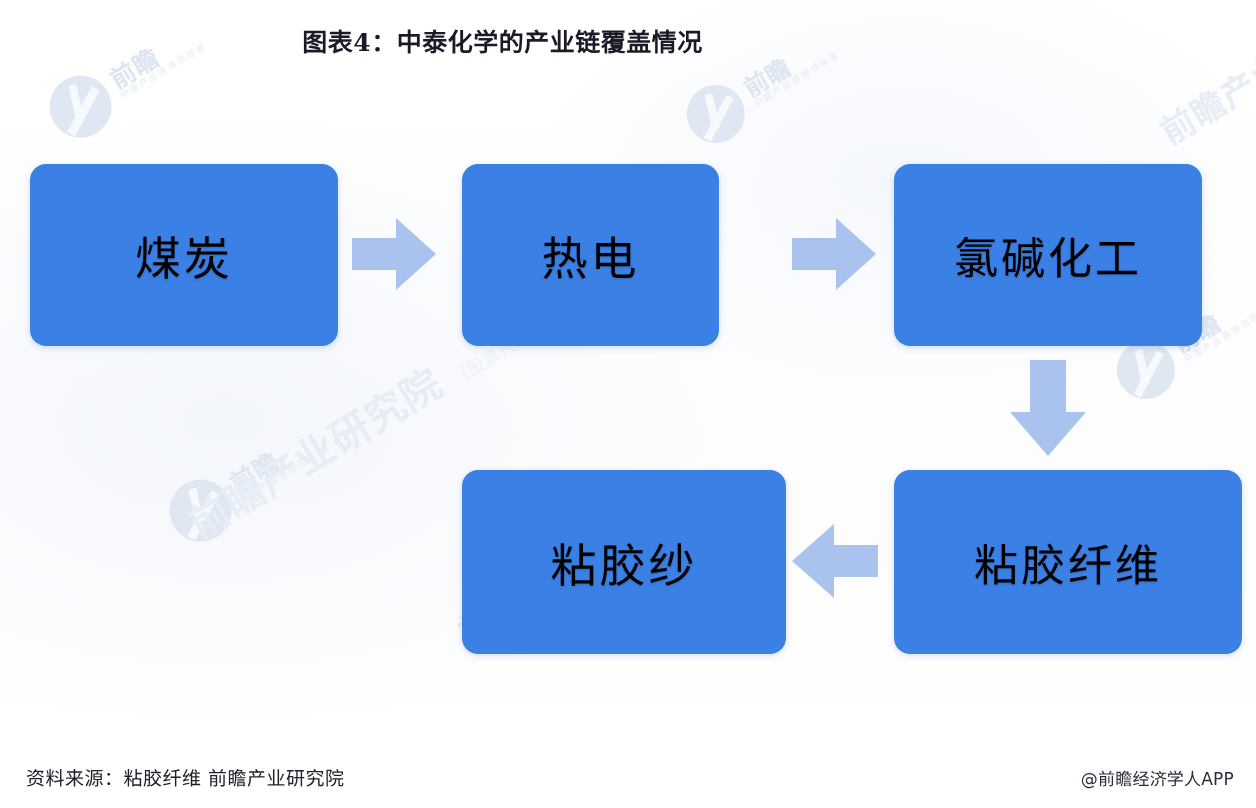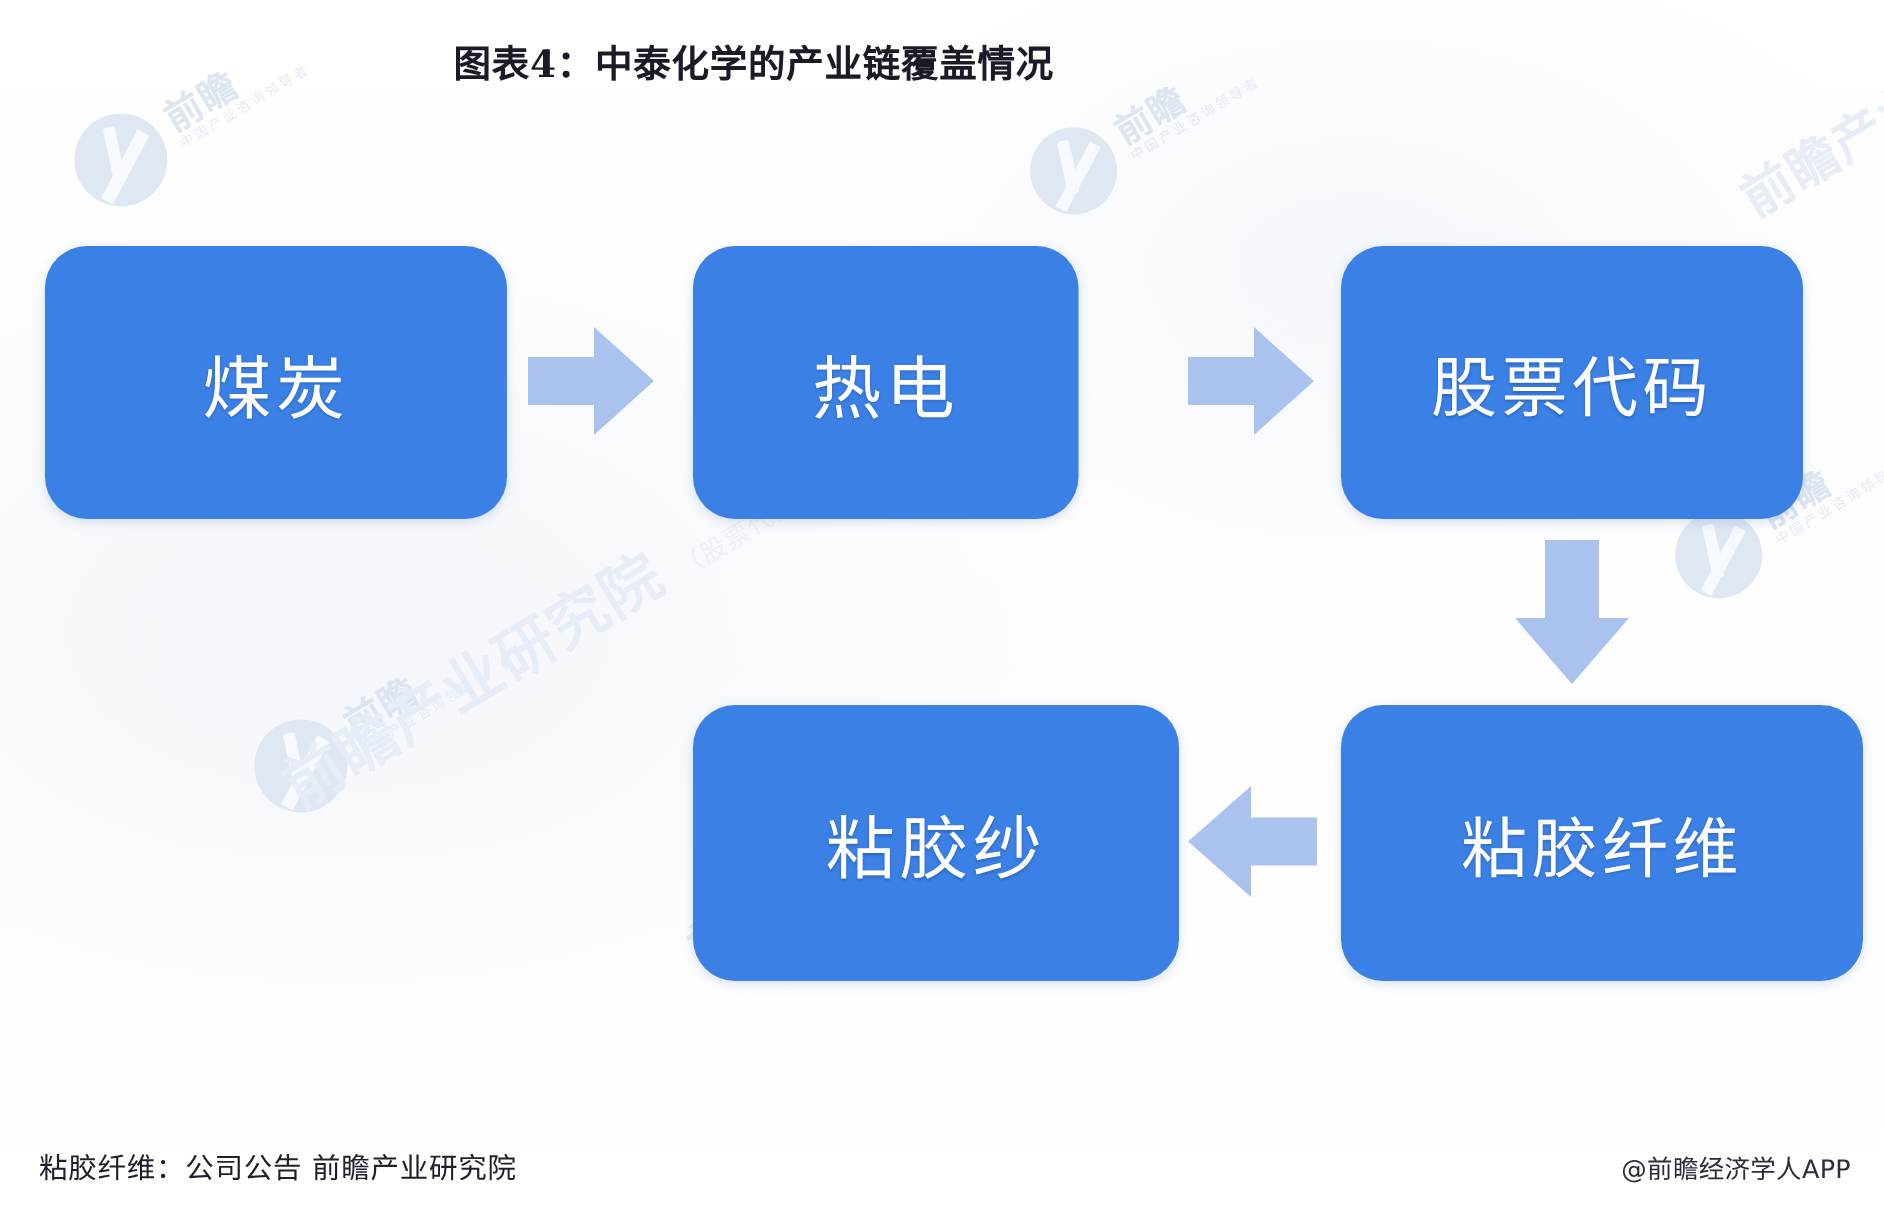--- a/index.html
+++ b/index.html
@@ -119,25 +119,25 @@
     color: #1b1b28;
     letter-spacing: 0.5px;
     white-space: nowrap;
   }
 
   
   .node {
     position: absolute;
     box-sizing: border-box;
     background: #3b80e4;
-    border-radius: 28px;
+    border-radius: 16px;
     display: flex;
     align-items: center;
     justify-content: center;
-    color: #ffffff;
+    color: #000000;
     font-family: "DejaVu Serif", "Liberation Serif", serif;
     letter-spacing: 3px;
     text-shadow: 0 1px 2px rgba(12, 48, 110, 0.30);
     box-shadow: 0 2px 7px rgba(40, 90, 170, 0.18);
   }
   .node-coal      { left: 30px;  top: 164px; width: 308px; height: 182px; font-size: 46px; }
   .node-thermal   { left: 462px; top: 164px; width: 257px; height: 182px; font-size: 46px; }
   .node-chlor     { left: 894px; top: 164px; width: 308px; height: 182px; font-size: 44px; }
   .node-yarn      { left: 462px; top: 470px; width: 324px; height: 184px; font-size: 46px; }
   .node-fiber     { left: 894px; top: 470px; width: 348px; height: 184px; font-size: 44px; }
@@ -234,21 +234,21 @@
 
   <div class="node node-coal">
     <span>煤炭</span>
   </div>
 
   <div class="node node-thermal">
     <span>热电</span>
   </div>
 
   <div class="node node-chlor">
-    <span>股票代码</span>
+    <span>氯碱化工</span>
   </div>
 
   <div class="node node-yarn">
     <span>粘胶纱</span>
   </div>
 
   <div class="node node-fiber">
     <span>粘胶纤维</span>
   </div>
 
@@ -269,16 +269,16 @@
       <polygon points="22,0 58,0 58,52 78,52 40,96 2,52 22,52" fill="#a9c3ee"></polygon>
     </svg>
   </div>
 
   <div class="arrow arrow-fiber-yarn">
     <svg viewBox="0 0 86 78" width="86" height="78" aria-hidden="true">
       <polygon points="86,23 42,23 42,2 0,39 42,76 42,55 86,55" fill="#a9c3ee"></polygon>
     </svg>
   </div>
 
-  <div class="footer-left">粘胶纤维：公司公告 前瞻产业研究院</div>
+  <div class="footer-left">资料来源：粘胶纤维 前瞻产业研究院</div>
   <div class="footer-right">@前瞻经济学人APP</div>
 
 </div>
 
 </body></html>

